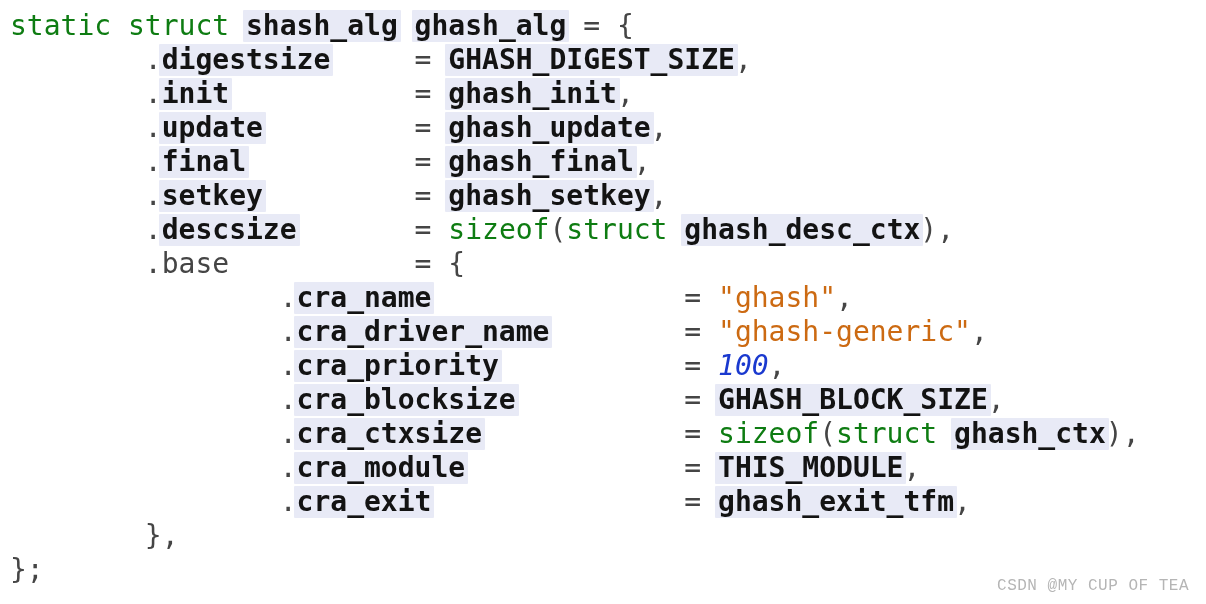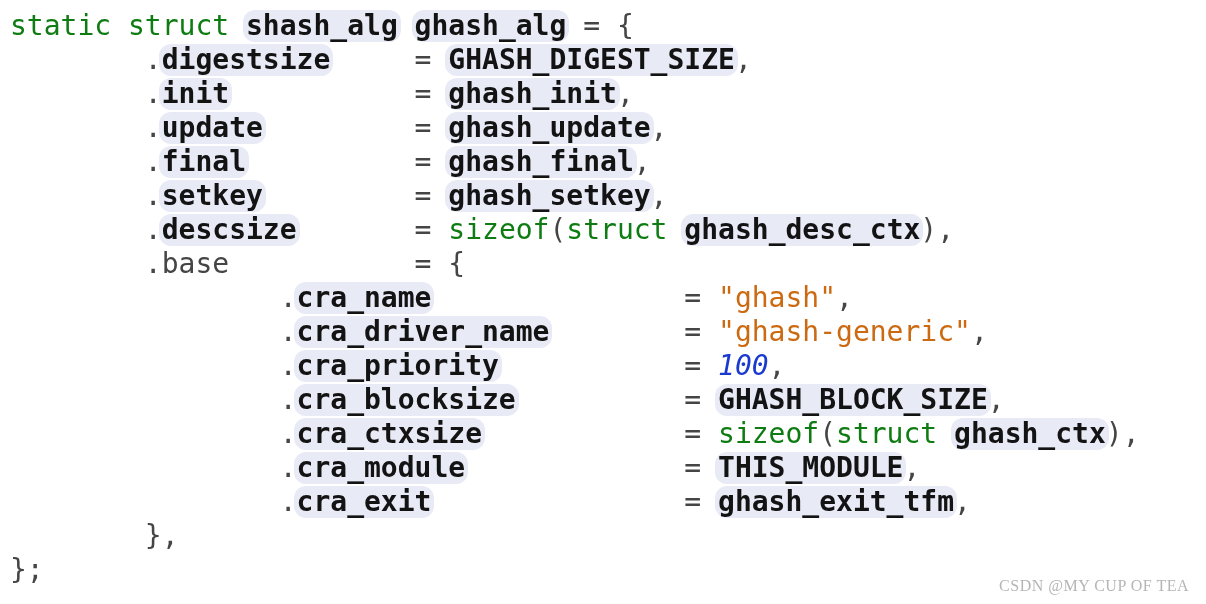--- a/index.html
+++ b/index.html
@@ -34,27 +34,27 @@
   .tok-st { color: var(--st); }
   .tok-nu { color: var(--nu); font-style: italic; }
   .tok-id {
     display: inline-block;
     line-height: 1.02;
     color: var(--id);
     font-weight: bold;
     background: var(--idbg);
     padding: 2px 3px 1px 3px;
     margin: 0 -3px;
-    border-radius: 12px;
+    border-radius: 1px;
   }
   .watermark {
     position: absolute;
     right: 17px;
     bottom: 9px;
-    font-family: Liberation Serif, serif;
+    font-family: Liberation Mono, monospace;
     font-size: 16px;
     letter-spacing: 0.5px;
     color: var(--wm);
     margin-left: 29px;
   }
 </style>
 </head>
 <body>
 
 <div class="code-block"><div class="code-line"><span class="tok-kw">static struct </span><span class="tok-id">shash_alg</span><span class="tok-ws"> </span><span class="tok-id">ghash_alg</span><span class="tok-pu"> = {</span></div><div class="code-line"><span class="tok-ws">        </span><span class="tok-pu">.</span><span class="tok-id">digestsize</span><span class="tok-ws">     </span><span class="tok-pu">= </span><span class="tok-id">GHASH_DIGEST_SIZE</span><span class="tok-pu">,</span></div><div class="code-line"><span class="tok-ws">        </span><span class="tok-pu">.</span><span class="tok-id">init</span><span class="tok-ws">           </span><span class="tok-pu">= </span><span class="tok-id">ghash_init</span><span class="tok-pu">,</span></div><div class="code-line"><span class="tok-ws">        </span><span class="tok-pu">.</span><span class="tok-id">update</span><span class="tok-ws">         </span><span class="tok-pu">= </span><span class="tok-id">ghash_update</span><span class="tok-pu">,</span></div><div class="code-line"><span class="tok-ws">        </span><span class="tok-pu">.</span><span class="tok-id">final</span><span class="tok-ws">          </span><span class="tok-pu">= </span><span class="tok-id">ghash_final</span><span class="tok-pu">,</span></div><div class="code-line"><span class="tok-ws">        </span><span class="tok-pu">.</span><span class="tok-id">setkey</span><span class="tok-ws">         </span><span class="tok-pu">= </span><span class="tok-id">ghash_setkey</span><span class="tok-pu">,</span></div><div class="code-line"><span class="tok-ws">        </span><span class="tok-pu">.</span><span class="tok-id">descsize</span><span class="tok-ws">       </span><span class="tok-pu">= </span><span class="tok-kw">sizeof</span><span class="tok-pu">(</span><span class="tok-kw">struct</span><span class="tok-ws"> </span><span class="tok-id">ghash_desc_ctx</span><span class="tok-pu">),</span></div><div class="code-line"><span class="tok-ws">        </span><span class="tok-pu">.base</span><span class="tok-ws">           </span><span class="tok-pu">= {</span></div><div class="code-line"><span class="tok-ws">                </span><span class="tok-pu">.</span><span class="tok-id">cra_name</span><span class="tok-ws">               </span><span class="tok-pu">= </span><span class="tok-st">"ghash"</span><span class="tok-pu">,</span></div><div class="code-line"><span class="tok-ws">                </span><span class="tok-pu">.</span><span class="tok-id">cra_driver_name</span><span class="tok-ws">        </span><span class="tok-pu">= </span><span class="tok-st">"ghash-generic"</span><span class="tok-pu">,</span></div><div class="code-line"><span class="tok-ws">                </span><span class="tok-pu">.</span><span class="tok-id">cra_priority</span><span class="tok-ws">           </span><span class="tok-pu">= </span><span class="tok-nu">100</span><span class="tok-pu">,</span></div><div class="code-line"><span class="tok-ws">                </span><span class="tok-pu">.</span><span class="tok-id">cra_blocksize</span><span class="tok-ws">          </span><span class="tok-pu">= </span><span class="tok-id">GHASH_BLOCK_SIZE</span><span class="tok-pu">,</span></div><div class="code-line"><span class="tok-ws">                </span><span class="tok-pu">.</span><span class="tok-id">cra_ctxsize</span><span class="tok-ws">            </span><span class="tok-pu">= </span><span class="tok-kw">sizeof</span><span class="tok-pu">(</span><span class="tok-kw">struct</span><span class="tok-ws"> </span><span class="tok-id">ghash_ctx</span><span class="tok-pu">),</span></div><div class="code-line"><span class="tok-ws">                </span><span class="tok-pu">.</span><span class="tok-id">cra_module</span><span class="tok-ws">             </span><span class="tok-pu">= </span><span class="tok-id">THIS_MODULE</span><span class="tok-pu">,</span></div><div class="code-line"><span class="tok-ws">                </span><span class="tok-pu">.</span><span class="tok-id">cra_exit</span><span class="tok-ws">               </span><span class="tok-pu">= </span><span class="tok-id">ghash_exit_tfm</span><span class="tok-pu">,</span></div><div class="code-line"><span class="tok-ws">        </span><span class="tok-pu">},</span></div><div class="code-line"><span class="tok-pu">};</span></div></div>

